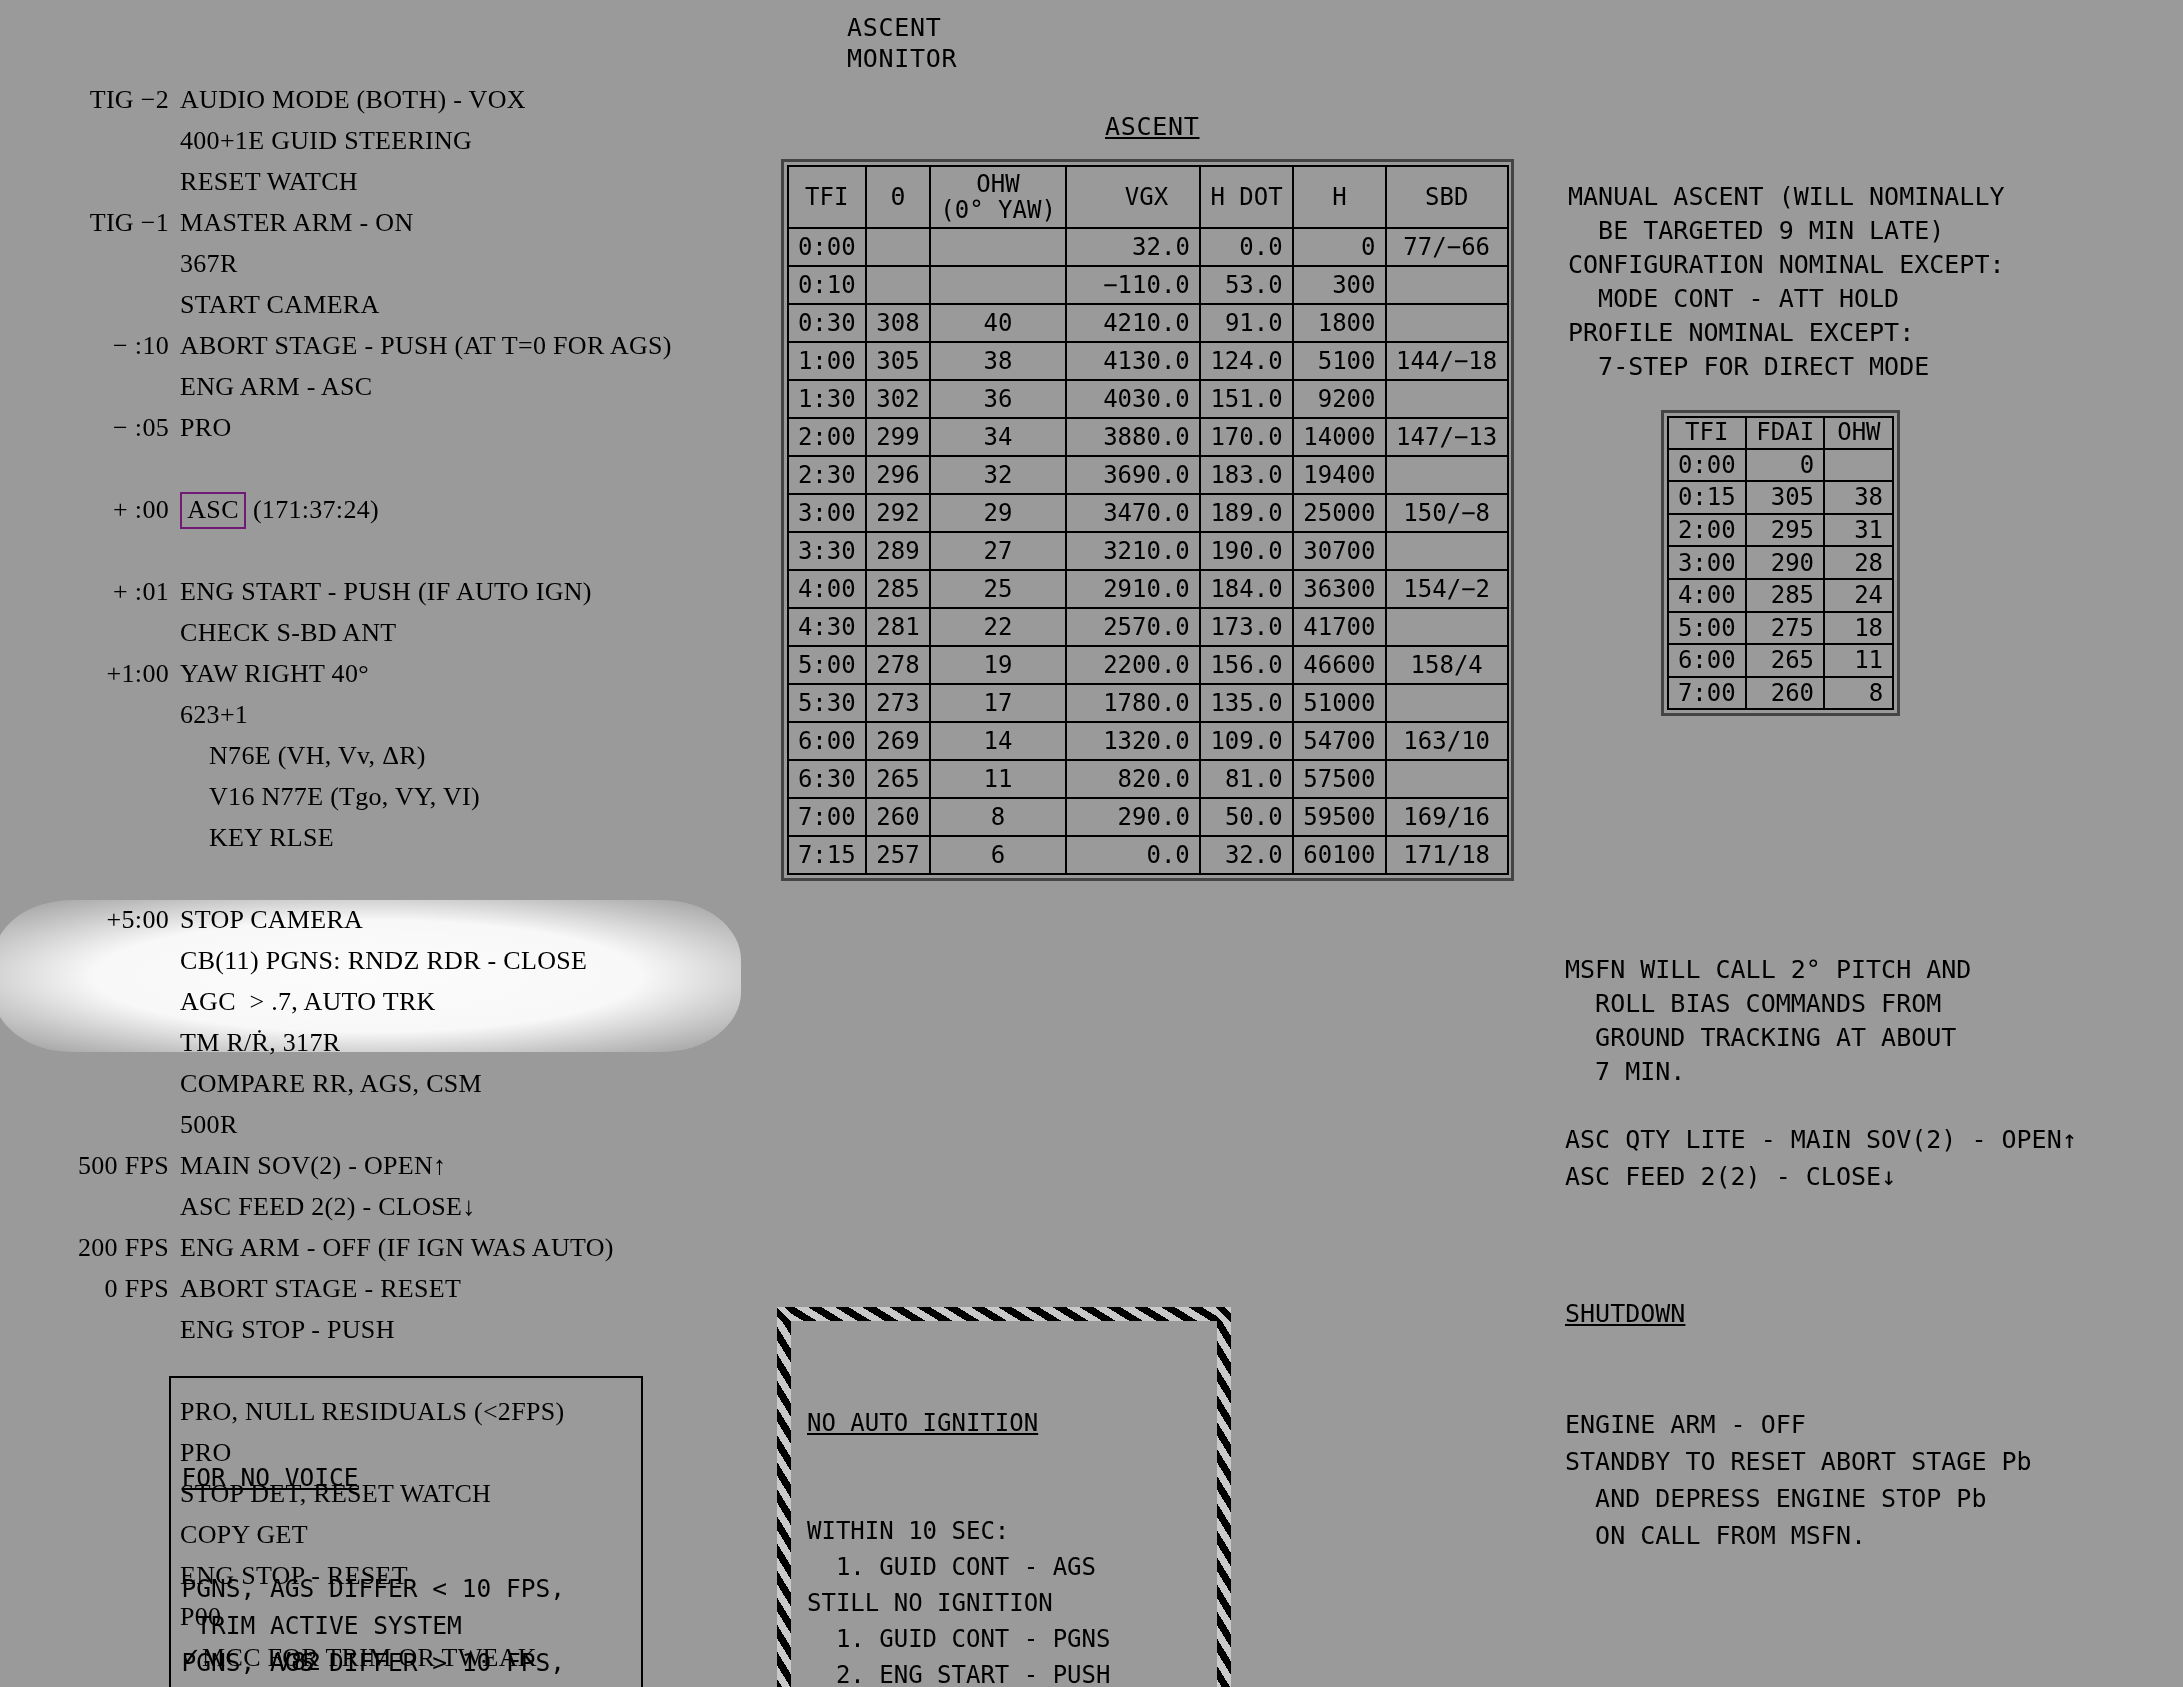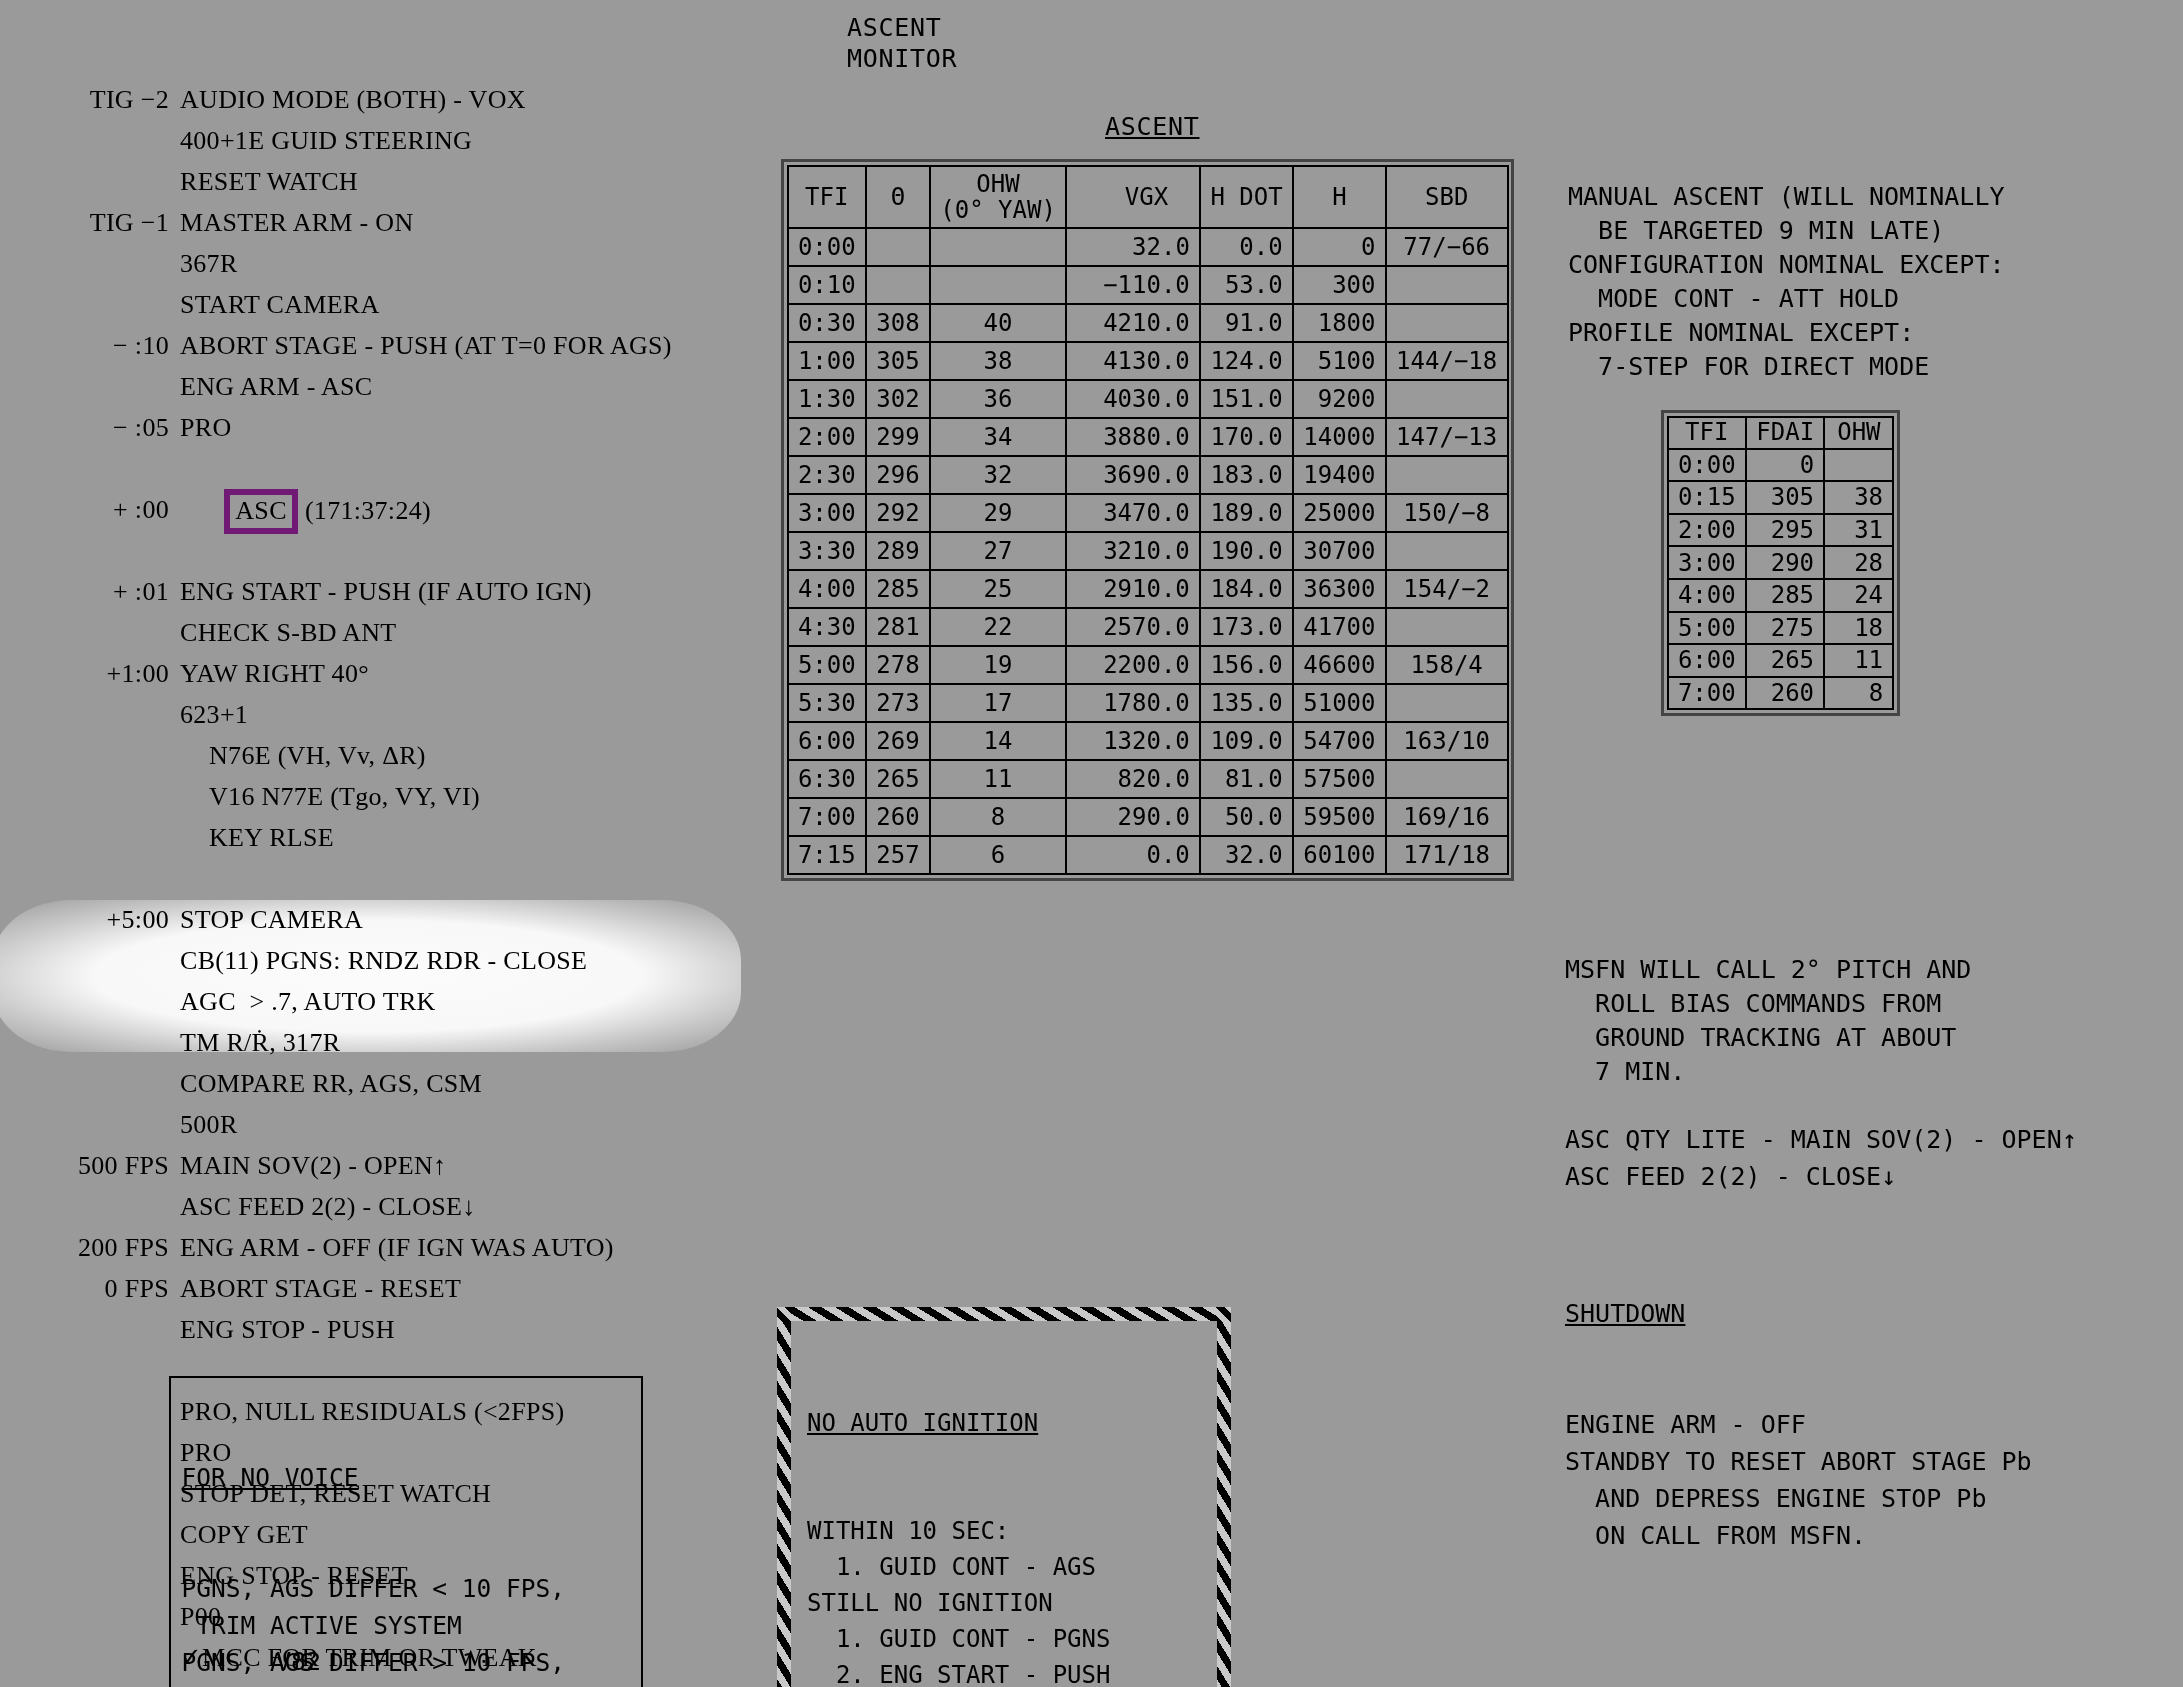--- a/index.html
+++ b/index.html
@@ -54,25 +54,24 @@
     text-align: right;
     white-space: pre;
   }
   .act {
     position: absolute;
     left: 153px;
     white-space: pre;
   }
   .act.ind1 { left: 182px; }
   .boxed-asc {
-    border: 6px solid #701a75;
+    border: 2px solid #701a75;
     padding: 0 5.3px 1.3px 5.3px;
     display: inline-block;
     line-height: 32px;
-    margin-left: 44px;
   }
 
   
   #highlight-band {
     position: absolute;
     left: -6.6px;
     top: 900px;
     width: 748px;
     height: 152px;
     border-radius: 79px / 60px;

